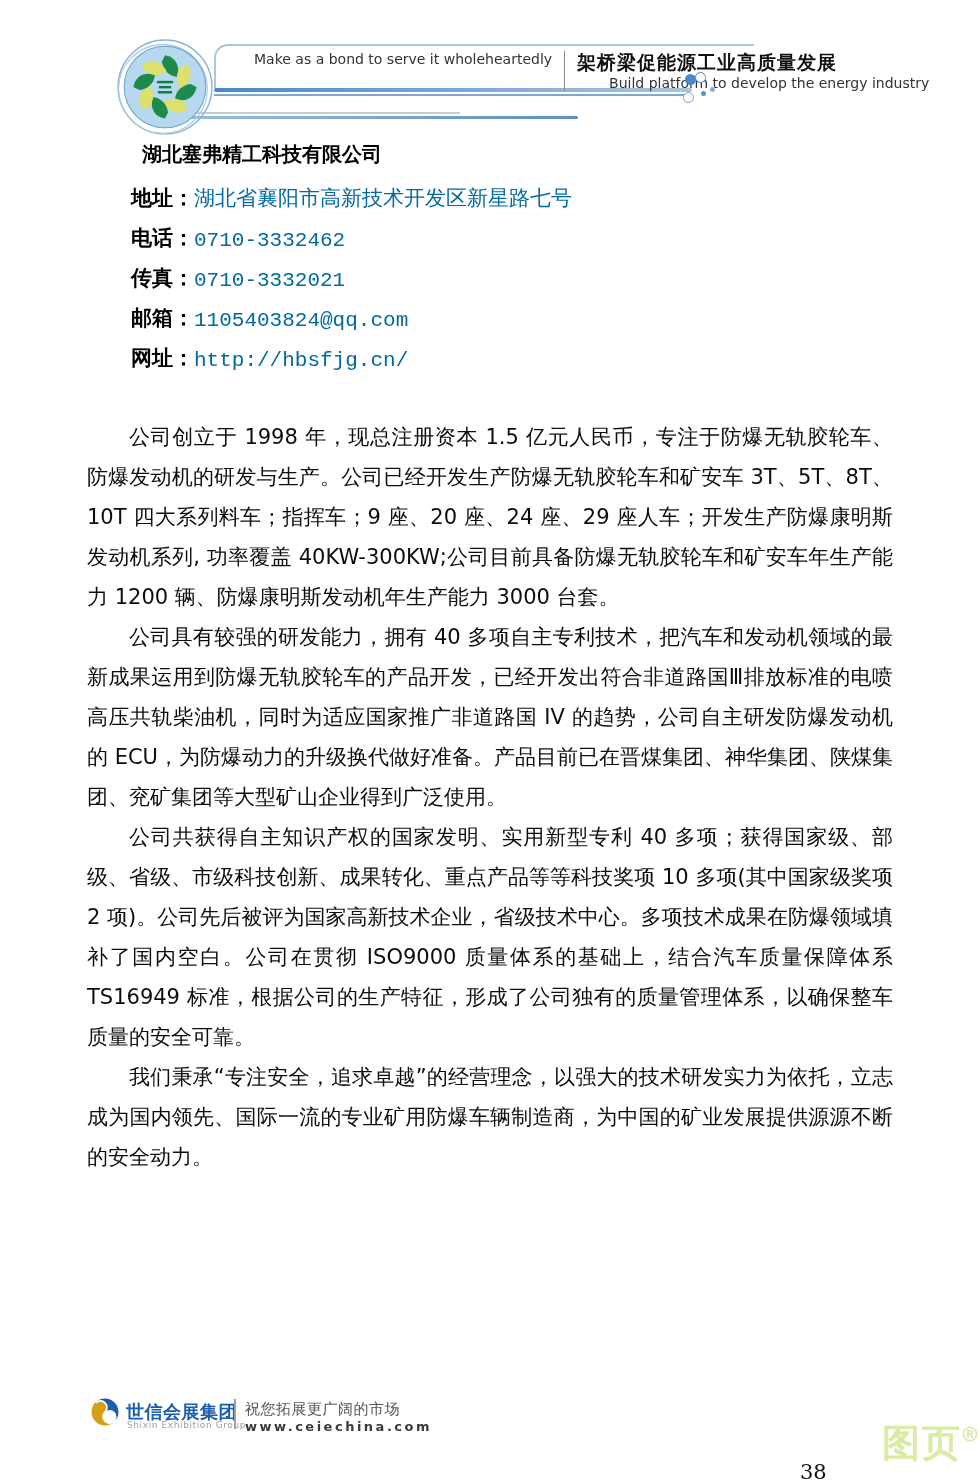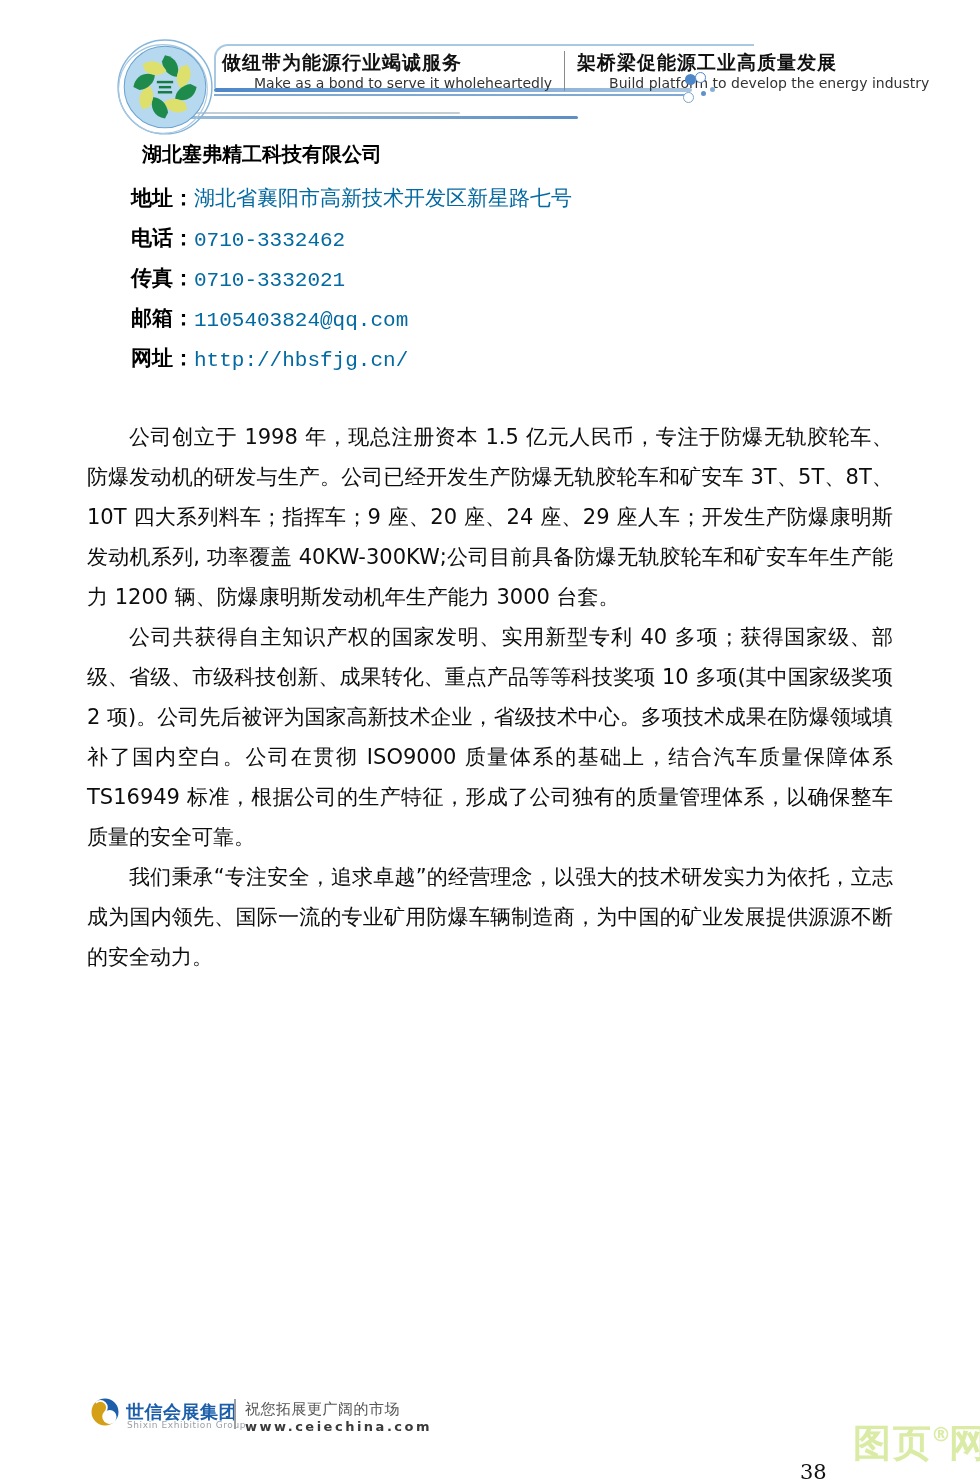--- a/index.html
+++ b/index.html
@@ -68,21 +68,21 @@
   .ftr-divider { position:absolute; left:234px; top:1399px; width:2px; height:30px; background:#9aa0a6; }
   .ftr-tagline { position:absolute; left:245px; top:1400px; font-size:15px; color:#555; letter-spacing:0.5px; }
   .ftr-site { position:absolute; left:245px; top:1419px; font-size:13px; font-weight:bold; color:#3a3a3a; letter-spacing:2.5px; }
   .page-number { position:absolute; left:800px; top:1460px; font-size:21px; color:#111; font-family:"DejaVu Serif", serif; }
 
   
   .watermark {
     position:absolute; left:853px; top:1424px; color:#d9eba4; font-weight:bold;
     white-space:nowrap; line-height:1;
   }
-  .wm-big { font-size:38px; letter-spacing:2px; vertical-align:bottom; }
+  .wm-big { font-size:38px; letter-spacing:2px; vertical-align:bottom;margin-left:29px; }
   .wm-reg { font-size:20px; vertical-align:18px; margin:0 -2px; }
 </style>
 </head>
 <body>
 
 <div class="page">
 
   <div>
     <div class="hdr-outline"></div>
     <div class="hdr-rule-thick"></div>
@@ -104,21 +104,20 @@
         <path d="M50 17 C61 19 65 28 62 38 C54 38 48 31 47 23 Z" fill="#1e8b4d" transform="rotate(270 50 48)"></path>
         <path d="M50 17 C61 19 65 28 62 38 C54 38 48 31 47 23 Z" fill="#dde06c" transform="rotate(315 50 48)"></path>
       </g>
       <rect x="42" y="42" width="16" height="2.4" fill="#177a42"></rect>
       <rect x="44" y="47" width="12" height="2.4" fill="#177a42"></rect>
       <rect x="43" y="52" width="14" height="2.4" fill="#177a42"></rect>
     </svg>
 
     <div class="slogans">
       <div class="slogan-block">
-        <span class="slogan-zh">做纽带为能源行业竭诚服务</span>
         <span class="slogan-en">Make as a bond to serve it wholeheartedly</span>
       </div>
       <div class="slogan-divider"></div>
       <div class="slogan-block">
         <span class="slogan-zh">架桥梁促能源工业高质量发展</span>
         <span class="slogan-en">Build platform to develop the energy industry</span>
       </div>
     </div>
 
     <div class="bubble b1"></div>
@@ -148,20 +147,21 @@
       <span class="info-value">1105403824@qq.com</span>
     </div>
     <div class="info-row">
       <span class="info-label">网址：</span>
       <span class="info-value">http://hbsfjg.cn/</span>
     </div>
   </div>
 
   <div class="body-text">
     <p>公司创立于 1998 年，现总注册资本 1.5 亿元人民币，专注于防爆无轨胶轮车、防爆发动机的研发与生产。公司已经开发生产防爆无轨胶轮车和矿安车 3T、5T、8T、10T 四大系列料车；指挥车；9 座、20 座、24 座、29 座人车；开发生产防爆康明斯发动机系列, 功率覆盖 40KW-300KW;公司目前具备防爆无轨胶轮车和矿安车年生产能力 1200 辆、防爆康明斯发动机年生产能力 3000 台套。</p>
+    <p>公司具有较强的研发能力，拥有 40 多项自主专利技术，把汽车和发动机领域的最新成果运用到防爆无轨胶轮车的产品开发，已经开发出符合非道路国Ⅲ排放标准的电喷高压共轨柴油机，同时为适应国家推广非道路国 IV 的趋势，公司自主研发防爆发动机的 ECU，为防爆动力的升级换代做好准备。产品目前已在晋煤集团、神华集团、陕煤集团、兖矿集团等大型矿山企业得到广泛使用。</p>
     <p>公司共获得自主知识产权的国家发明、实用新型专利 40 多项；获得国家级、部级、省级、市级科技创新、成果转化、重点产品等等科技奖项 10 多项(其中国家级奖项 2 项)。公司先后被评为国家高新技术企业，省级技术中心。多项技术成果在防爆领域填补了国内空白。公司在贯彻 ISO9000 质量体系的基础上，结合汽车质量保障体系 TS16949 标准，根据公司的生产特征，形成了公司独有的质量管理体系，以确保整车质量的安全可靠。</p>
     <p>我们秉承“专注安全，追求卓越”的经营理念，以强大的技术研发实力为依托，立志成为国内领先、国际一流的专业矿用防爆车辆制造商，为中国的矿业发展提供源源不断的安全动力。</p>
   </div>
 
   <div>
     <svg class="ftr-logo" viewBox="0 0 60 60" aria-hidden="true">
       <g transform="rotate(135 30 30)">
         <path d="M30 3 a27 27 0 0 0 0 54 a13.5 13.5 0 0 0 0 -27 a13.5 13.5 0 0 1 0 -27 z" fill="#1c5ea9"></path>
         <path d="M30 3 a27 27 0 0 1 0 54 a13.5 13.5 0 0 1 0 -27 a13.5 13.5 0 0 0 0 -27 z" fill="#d4a017"></path>
         <path d="M30 4 a13 13 0 0 1 0 26 a13 13 0 0 0 0 26" stroke="#ffffff" stroke-width="3.5" fill="none"></path>

